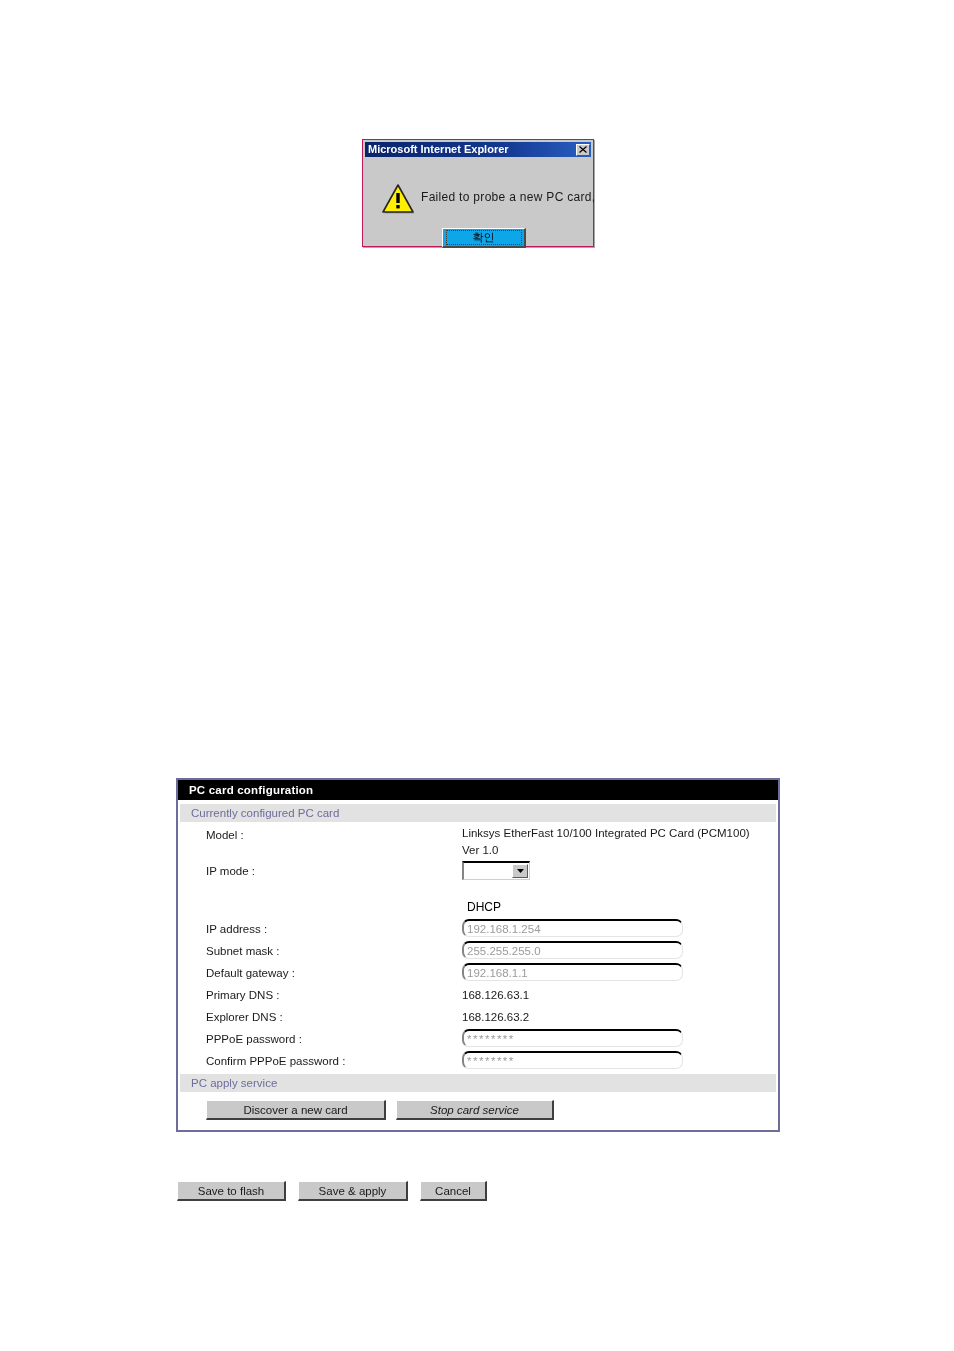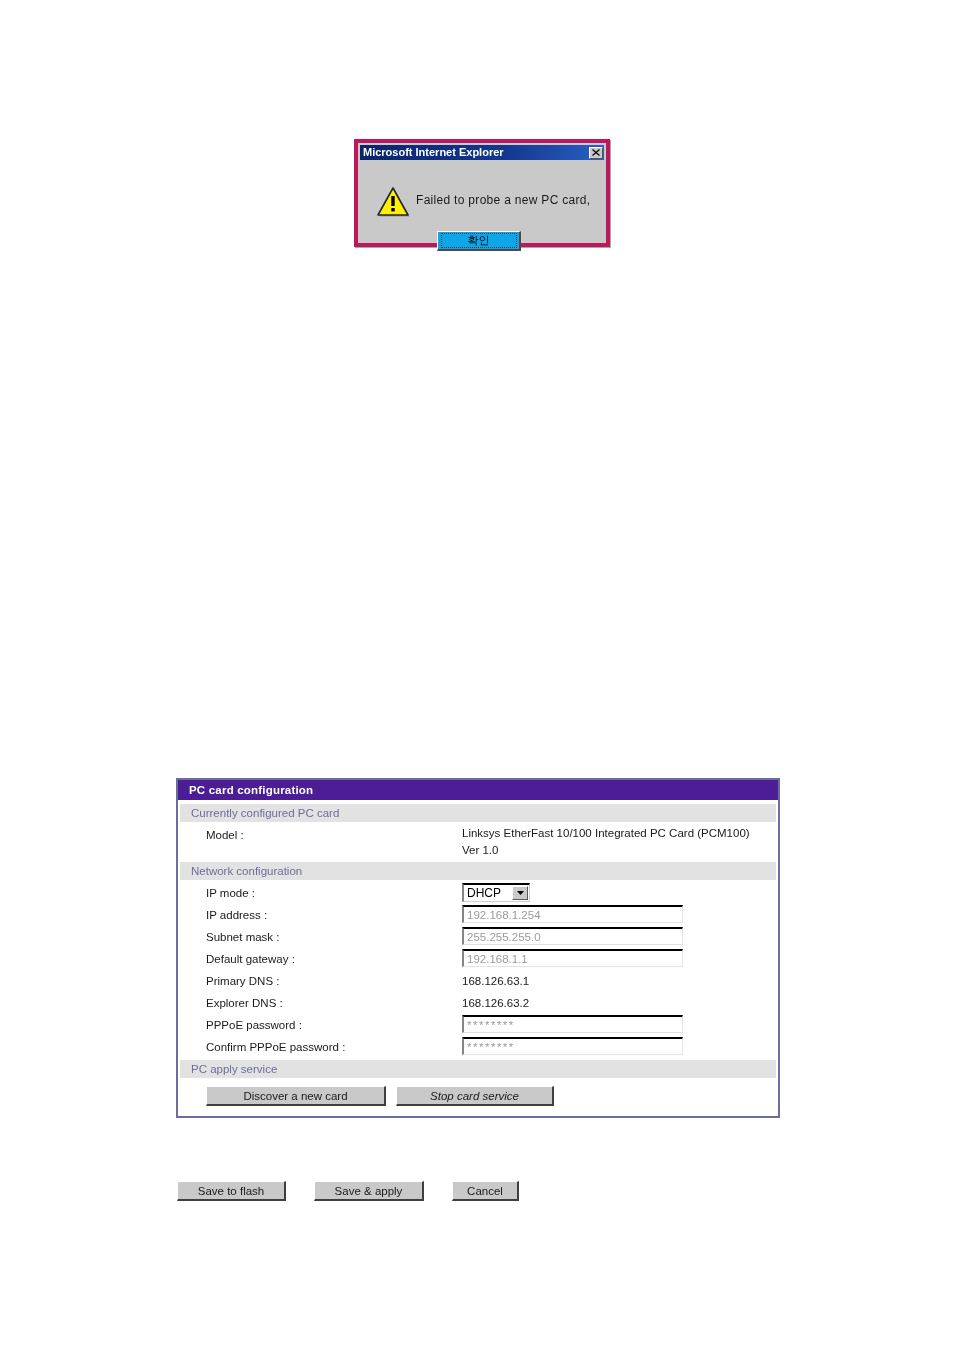--- a/index.html
+++ b/index.html
@@ -11,26 +11,26 @@
     width: 954px;
     height: 1351px;
     position: relative;
     font-family: "Liberation Sans", sans-serif;
     -webkit-font-smoothing: none;
   }
 
   
   .ie-dialog {
     position: absolute;
-    left: 354px;
+    left: 362px;
     top: 139px;
-    width: 256px;
+    width: 232px;
     height: 108px;
     background: #c9c9c9;
-    border: 4px solid #be185d;
+    border: 1px solid #be185d;
     box-sizing: border-box;
     box-shadow: 1px 1px 0 #a8a8a8;
   }
   .ie-titlebar {
     height: 15px;
     margin: 2px 2px 0 2px;
     background: linear-gradient(to right, #0a246a 0%, #13388f 60%, #2a5fc4 100%);
     display: flex;
     align-items: center;
     padding: 0 1px 0 3px;
@@ -118,21 +118,21 @@
   .panel {
     position: absolute;
     left: 176px;
     top: 778px;
     width: 604px;
     border: 2px solid #6d6d9c;
     background: #ffffff;
     box-sizing: border-box;
   }
   .panel-header {
-    background: #4c1d95;
+    background: #000000;
     color: #ffffff;
     font-size: 11.5px;
     font-weight: bold;
     padding: 4px 0 4px 11px;
     letter-spacing: 0.2px;
     font-family: "Liberation Sans", sans-serif;
   }
   .panel-inner {
     padding: 2px 0 6px 0;
     background: #ffffff;
@@ -180,20 +180,21 @@
     border-left: 2px solid #858585;
     border-right: 1px solid #e4e4e4;
     border-bottom: 1px solid #e4e4e4;
     font-size: 11.5px;
     font-family: "Liberation Sans", sans-serif;
     color: #9b9b9b;
     padding: 0 0 0 3px;
     line-height: 16px;
     display: block;
     outline: none;
+    border-radius: 7px;
   }
   .txtfield.pw { letter-spacing: 1.5px; }
   .txtfield::placeholder { color:#9b9b9b; opacity:1; }
 
   .selectwrap {
     display: inline-flex;
     align-items: stretch;
     width: 68px;
     height: 19px;
     box-sizing: border-box;
@@ -204,20 +205,21 @@
     border-bottom: 1px solid #cfcfcf;
     cursor: pointer;
   }
   .selectwrap .seltext {
     flex: 1;
     font-size: 12px;
     color: #000000;
     font-family: "Liberation Sans", sans-serif;
     line-height: 16px;
     padding-left: 3px;
+    margin-top: 36px;
   }
   .selectwrap .selarrow {
     width: 16px;
     background: #c9c9c9;
     border-top: 1px solid #ffffff;
     border-left: 1px solid #ffffff;
     border-right: 1px solid #5a5a5a;
     border-bottom: 1px solid #5a5a5a;
     box-sizing: border-box;
     display: flex;
@@ -251,21 +253,21 @@
     gap: 10px;
   }
   .btn-discover { width: 180px; }
   .btn-stop { width: 158px; font-style: italic; }
 
   .bottom-btns {
     position: absolute;
     left: 177px;
     top: 1181px;
     display: flex;
-    gap: 28px;
+    gap: 12px;
   }
   .btn-flash { width: 109px; }
   .btn-apply { width: 110px; }
   .btn-cancel { width: 67px; }
 </style>
 </head>
 <body>
 
 <div class="ie-dialog">
   <div class="ie-titlebar">
@@ -298,21 +300,20 @@
   <div class="panel-inner">
 
     <div class="section-title">Currently configured PC card</div>
 
 
     <div class="frow">
       <div class="flabel">Model :</div>
       <div class="fvalue multiline">Linksys EtherFast 10/100 Integrated PC Card (PCM100) Ver 1.0</div>
     </div>
 
-    <div class="section-title">Network configuration</div>
 
     <div class="frow">
       <div class="flabel">IP mode :</div>
       <div class="fvalue">
         <div class="selectwrap">
           <span class="seltext">DHCP</span>
           <span class="selarrow">
             <svg width="7" height="4" viewBox="0 0 7 4">
                 <path d="M0 0 L7 0 L3.5 4 Z" fill="#000"></path>
               </svg>

